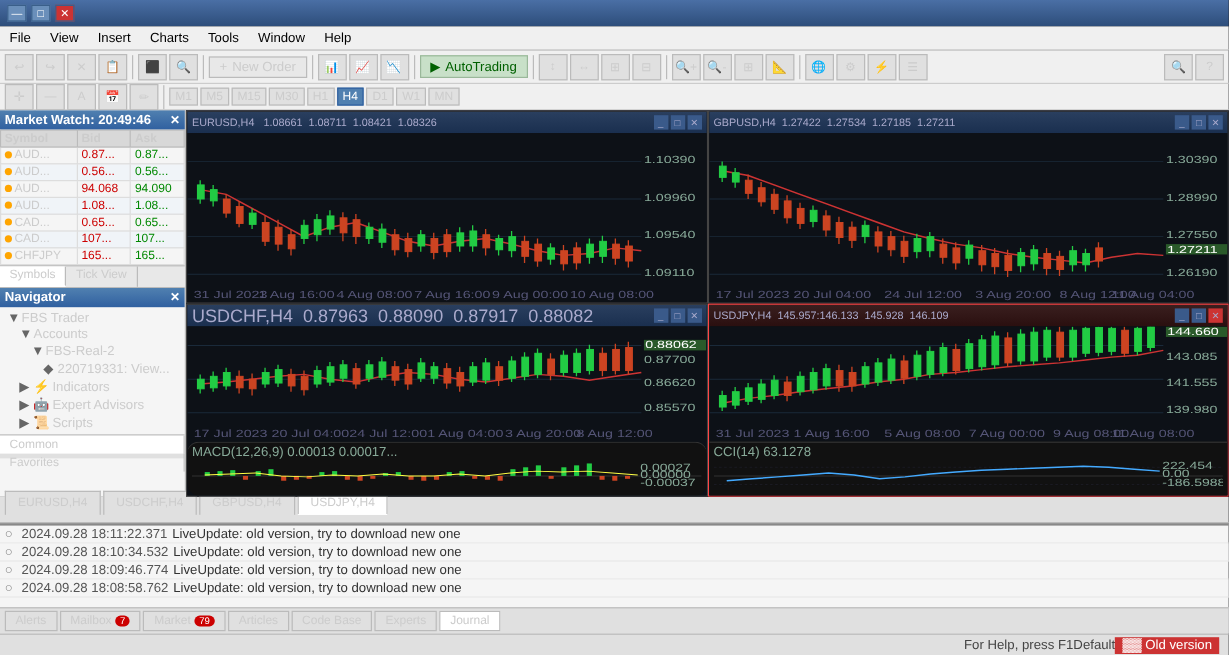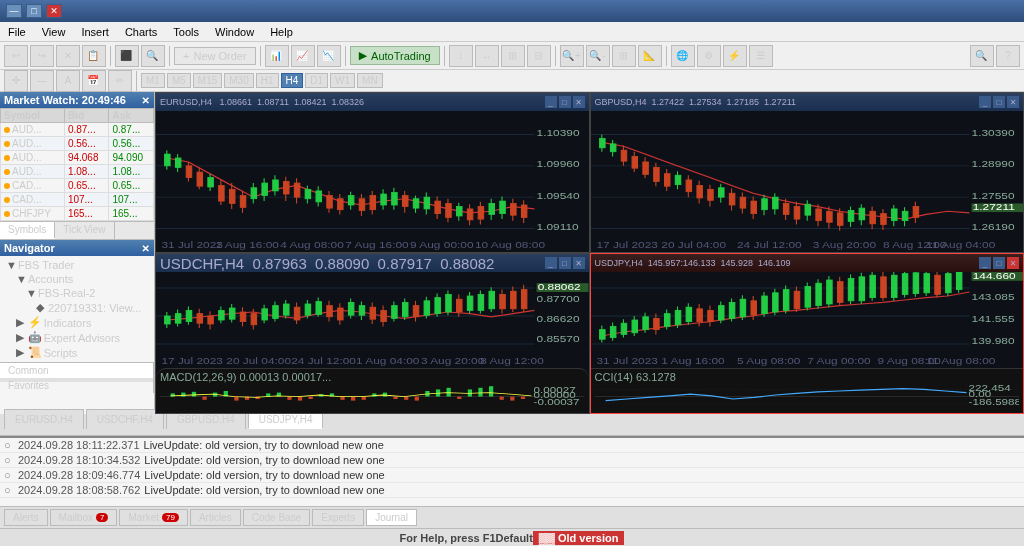--- a/index.html
+++ b/index.html
@@ -244,25 +244,24 @@
     .terminal-tab.active { background: white; }
     .badge { background: #c00; color: white; border-radius: 8px; padding: 0 4px; font-size: 8px; }
 
     
     .status-bar {
       height: 18px;
       background: #e0e0e0;
       border-top: 1px solid #bbb;
       display: flex;
       align-items: center;
-      justify-content: center;
+      justify-content: flex-end;
       padding: 0 8px;
       font-size: 10px;
       color: #444;
-      font-weight: bold;
     }
     .status-right { display: flex; gap: 8px; align-items: center; }
     .old-version { background: #cc3333; color: white; padding: 1px 6px; font-size: 9px; display: flex; align-items: center; gap: 3px; }
 
     
     .nav-bottom-tabs {
       display: flex;
       background: #e0e0e0;
       border-top: 1px solid #bbb;
       height: 20px;

